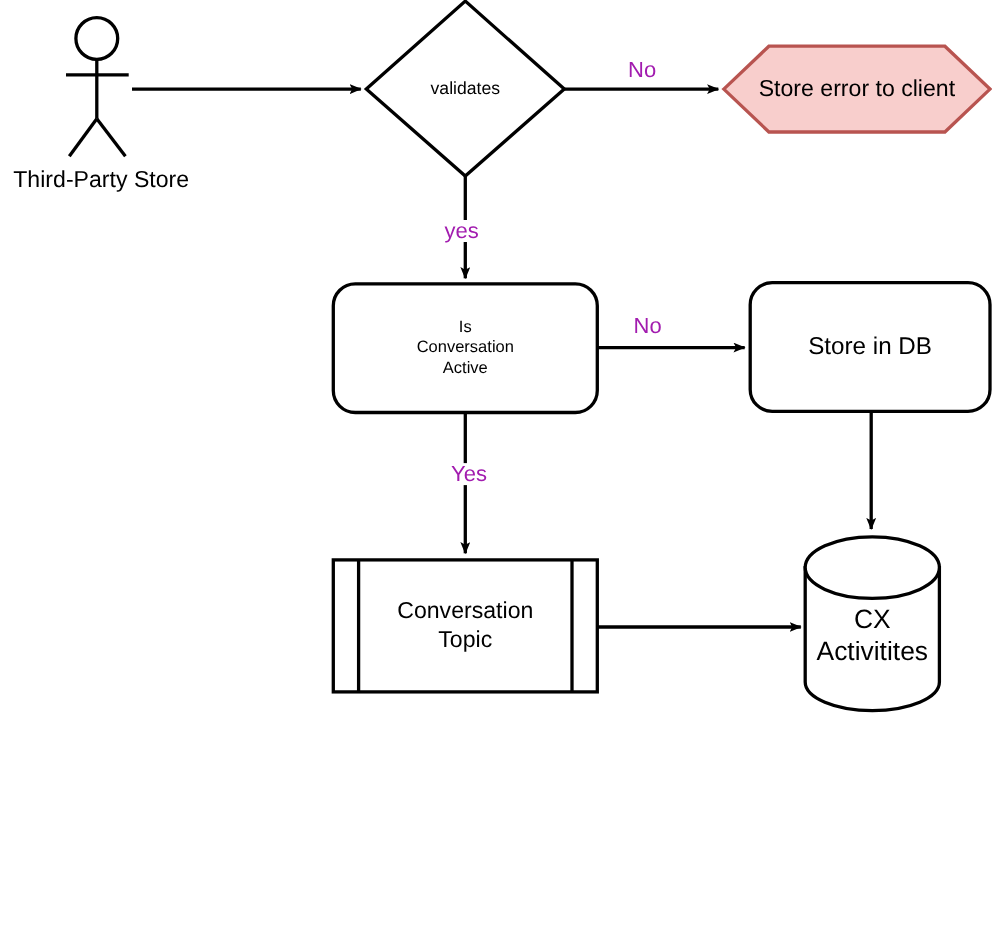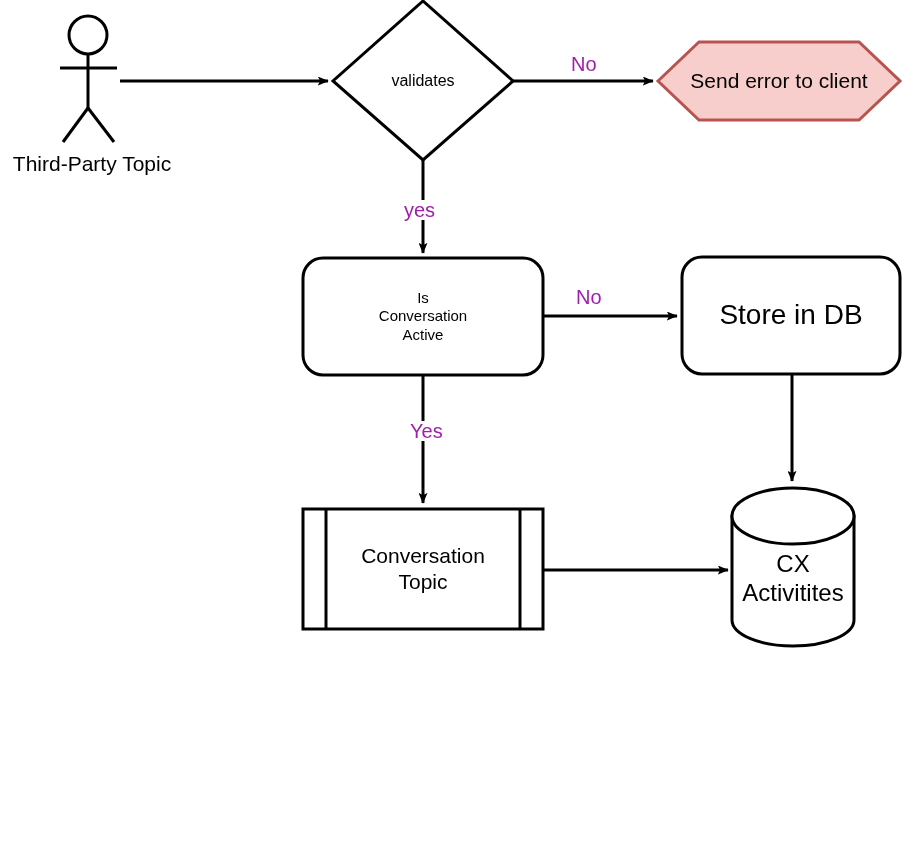--- a/index.html
+++ b/index.html
@@ -124,31 +124,31 @@
     <g>
       <line x1="543" y1="570" x2="728" y2="570" stroke="#000000" stroke-width="3" marker-end="url(#arrowhead)"></line>
     </g>
 
     <g>
       <path d="M732,516 L732,620 A61,26 0 0 0 854,620 L854,516 Z" fill="#ffffff" stroke="#000000" stroke-width="3"></path>
       <ellipse cx="793" cy="516" rx="61" ry="28" fill="#ffffff" stroke="#000000" stroke-width="3"></ellipse>
     </g>
   </svg>
 
-  <div class="actor-caption" style="left:0px; top:152px; width:184px; font-size:21px;">Third-Party Topic</div>
+  <div class="actor-caption" style="left:0px; top:152px; width:184px; font-size:21px;">Third-Party Store</div>
 
   <div class="node-label" style="left:333px; top:61px; width:180px; height:40px; font-size:16px;">validates</div>
 
-  <div class="node-label" style="left:660px; top:61px; width:238px; height:40px; font-size:21px;">Send error to client</div>
+  <div class="node-label" style="left:660px; top:61px; width:238px; height:40px; font-size:21px;">Store error to client</div>
 
   <div class="node-label" style="left:303px; top:258px; width:240px; height:117px; font-size:15px;">Is
 Conversation
 Active</div>
 
-  <div class="node-label" style="left:682px; top:257px; width:218px; height:117px; font-size:28px;">Store in DB</div>
+  <div class="node-label" style="left:682px; top:257px; width:218px; height:117px; font-size:22px;">Store in DB</div>
 
   <div class="node-label" style="left:326px; top:509px; width:194px; height:120px; font-size:21px;">Conversation
 Topic</div>
 
   <div class="node-label" style="left:727px; top:546px; width:132px; height:64px; font-size:24px;">CX
 Activitites</div>
 
   <div class="edge-label" style="left:571px; top:54px; font-size:20px;">No</div>
 
   <div class="edge-label" style="left:404px; top:200px; font-size:20px;">yes</div>

